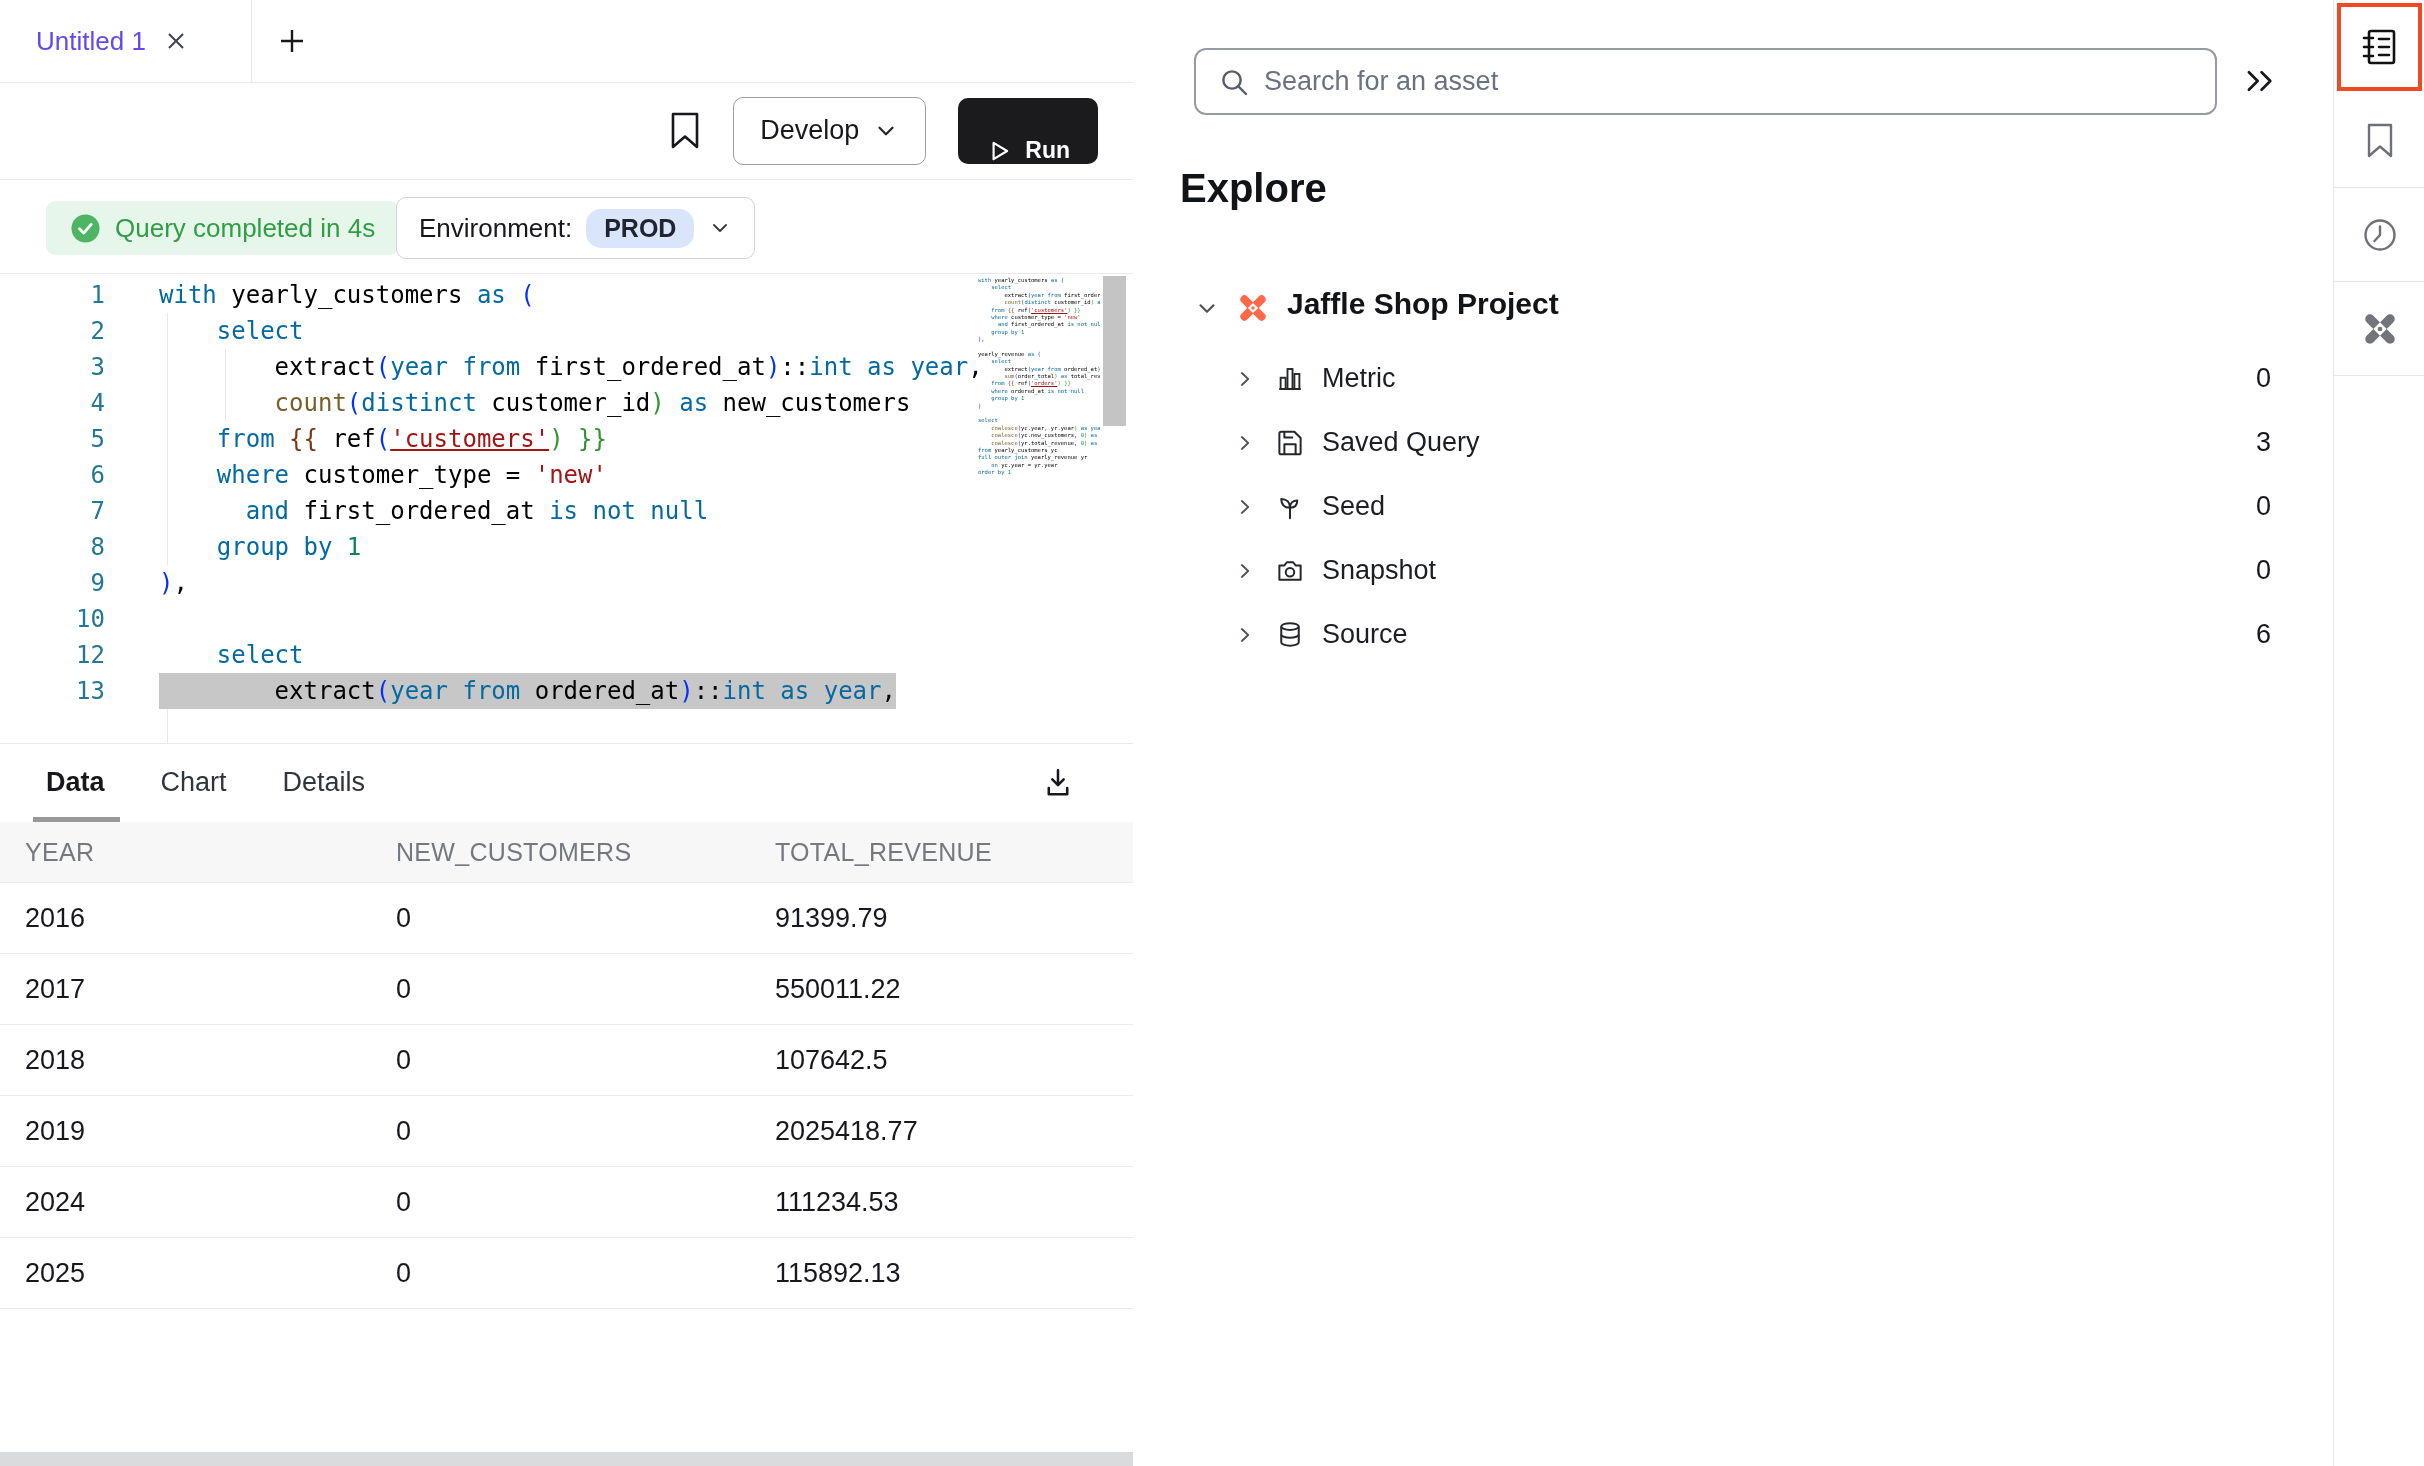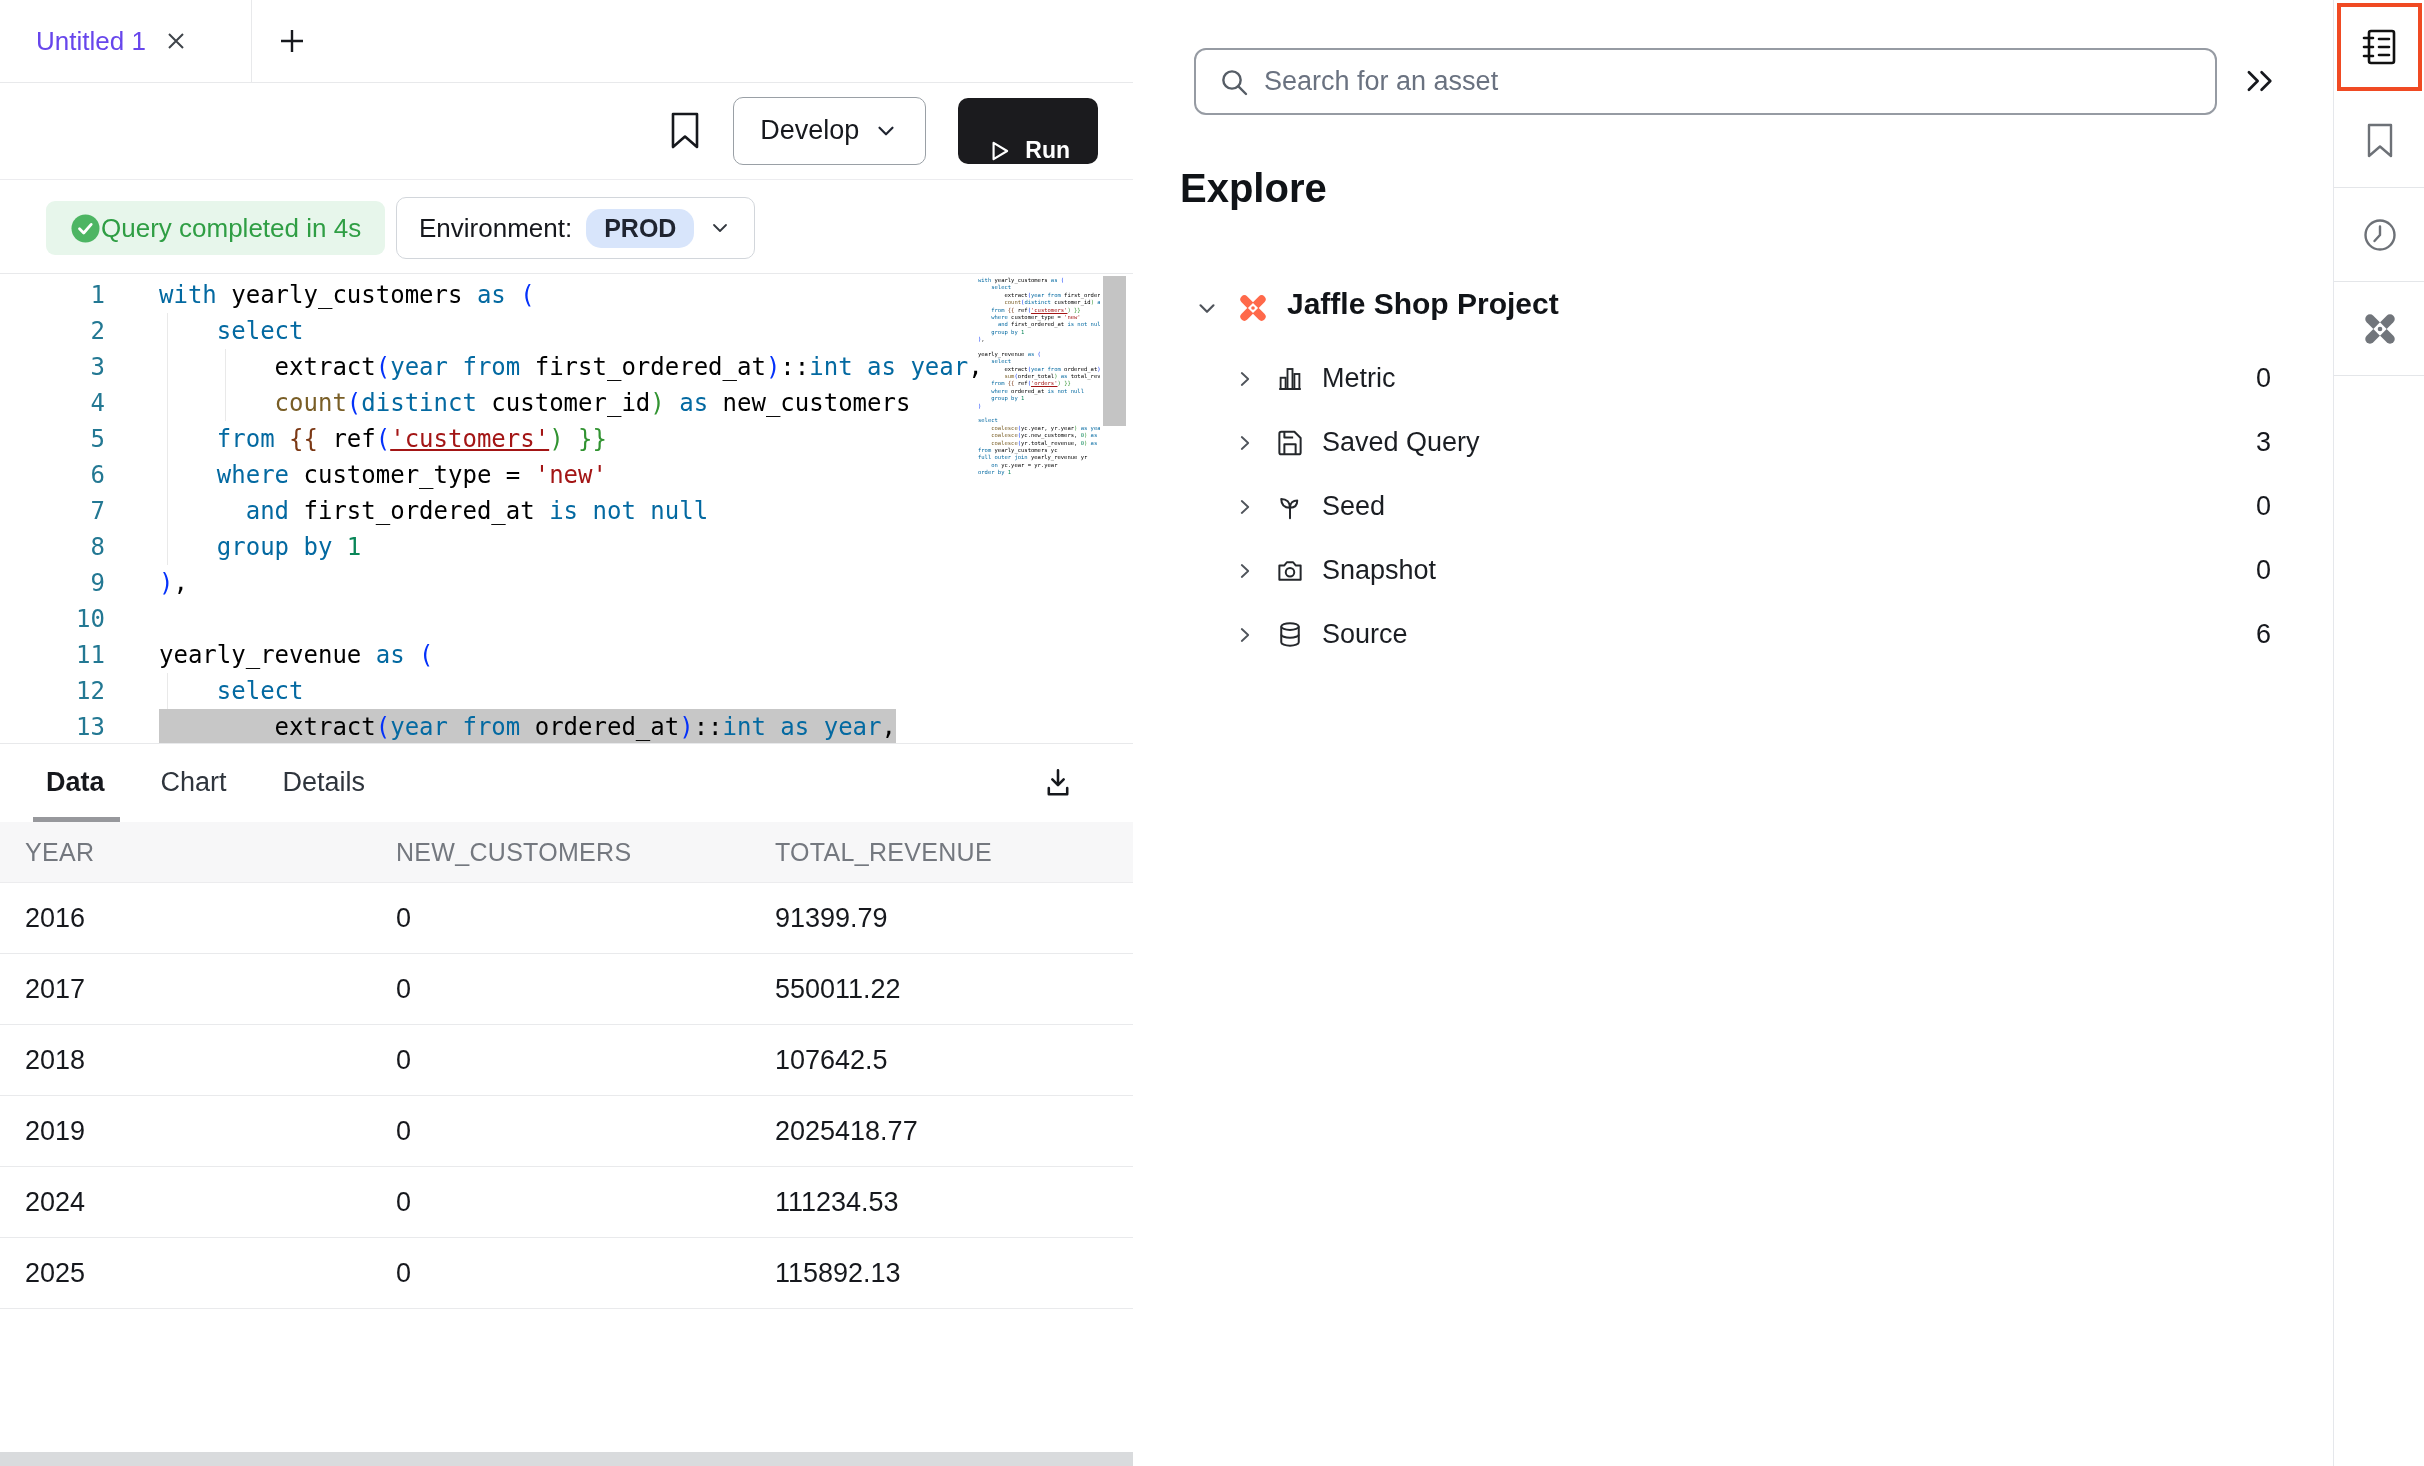--- a/index.html
+++ b/index.html
@@ -16,21 +16,21 @@
   .tab-close{display:flex;align-items:center;}
   .tab-plus{display:flex;align-items:center;justify-content:center;width:80px;cursor:pointer;}
 
   .toolbar{position:absolute;left:0;top:82px;width:100%;height:98px;border-bottom:1px solid #ececef;
            display:flex;align-items:center;justify-content:flex-end;gap:32px;padding-right:35px;box-sizing:border-box;}
   .btn-develop{display:flex;align-items:center;gap:14px;height:66px;padding:0 26px;border:1.5px solid #9aa0a6;border-radius:10px;background:#fff;font-size:27px;font-weight:500;cursor:pointer;}
   .btn-run{display:flex;align-items:flex-end;gap:13px;height:66px;padding:0 28px;border-radius:10px;background:#1b1b1e;color:#fff;font-size:23px;font-weight:600;cursor:pointer;}
   .bookmark-btn{cursor:pointer;}
 
   .statusbar{position:absolute;left:0;top:180px;width:100%;height:93px;}
-  .status-pill{position:absolute;left:46px;top:21px;height:54px;display:flex;align-items:center;gap:0;
+  .status-pill{position:absolute;left:46px;top:21px;height:54px;display:flex;align-items:center;gap:14px;
                background:#e7f6eb;border-radius:9px;padding:0 24px;}
   .status-pill span{color:#2f9e44;font-size:26px;font-weight:500;}
   .env-box{position:absolute;left:396px;top:17px;height:60px;display:flex;align-items:center;gap:14px;
            border:1px solid #d2d6db;border-radius:10px;padding:0 22px;background:#fff;cursor:pointer;}
   .env-label{font-size:26px;color:#16181d;}
   .env-pill{background:#d8e5fb;border-radius:15px;padding:5px 18px;font-size:25px;font-weight:600;color:#1f2430;}
 
   
   .editor{position:absolute;left:0;top:273px;width:1133px;height:469px;border-top:1px solid #e8e9eb;border-bottom:1px solid #e8e9eb;
           overflow:hidden;background:#fff;font-family:"DejaVu Sans Mono",monospace;cursor:text;}
@@ -195,24 +195,20 @@
             <span class="ln">8</span>
             <span class="lt"><span class="tk-pl">    </span><span class="tk-kw">group by</span><span class="tk-pl"> </span><span class="tk-num">1</span></span>
           </div>
           <div class="code-line">
             <span class="ln">9</span>
             <span class="lt"><span class="tk-pb">)</span><span class="tk-pl">,</span></span>
           </div>
           <div class="code-line">
             <span class="ln">10</span>
             <span class="lt"></span>
-          </div>
-          <div class="code-line">
-            <span class="ln">11</span>
-            <span class="lt"><span class="tk-pl">yearly_revenue </span><span class="tk-kw">as</span><span class="tk-pl"> </span><span class="tk-pb">(</span></span>
           </div>
           <div class="code-line">
             <span class="ln">12</span>
             <span class="lt"><span class="tk-pl">    </span><span class="tk-kw">select</span></span>
           </div>
           <div class="code-line sel">
             <span class="ln">13</span>
             <span class="lt"><span class="tk-pl">        extract</span><span class="tk-pb">(</span><span class="tk-kw">year from</span><span class="tk-pl"> ordered_at</span><span class="tk-pb">)</span><span class="tk-pl">::</span><span class="tk-kw">int as year</span><span class="tk-pl">,</span></span>
           </div>
         </div>

